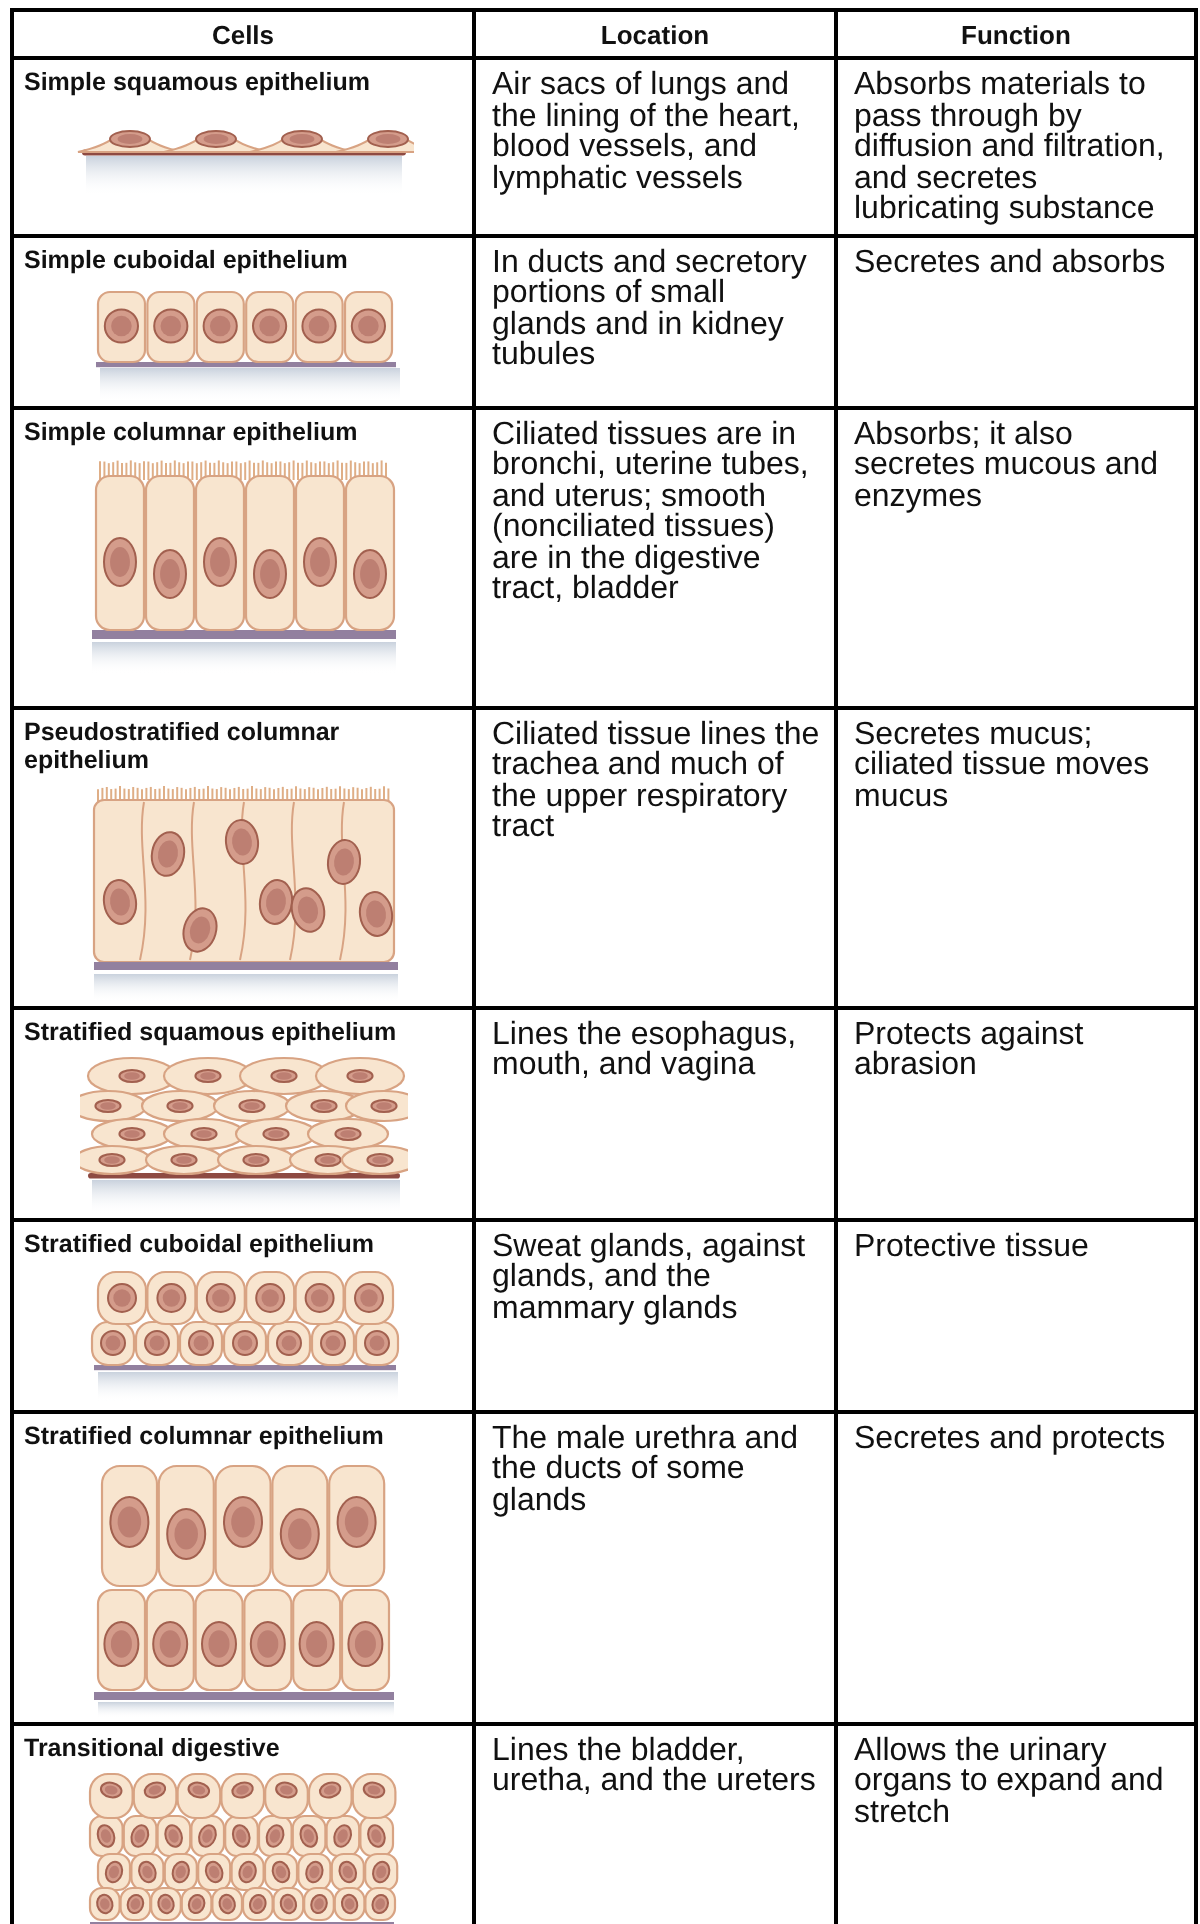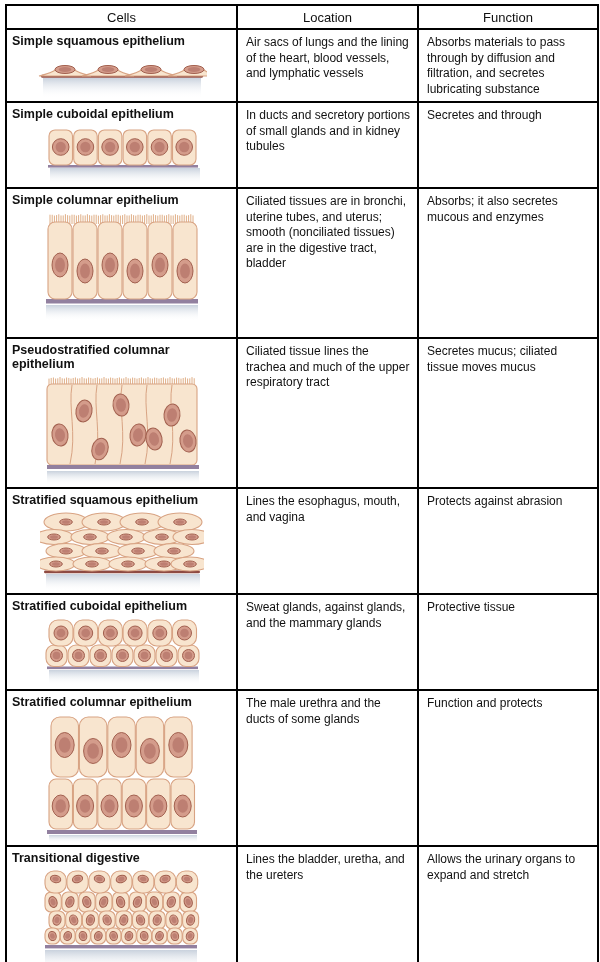--- a/index.html
+++ b/index.html
@@ -23,31 +23,31 @@
     border-collapse: collapse;
     table-layout: fixed;
   }
   .epi-table th, .epi-table td {
     border: 2px solid #000000;
     vertical-align: top;
     box-sizing: border-box;
   }
   .epi-table th {
     font-size: 13px;
-    font-weight: normal;
+    font-weight: bold;
     text-align: center;
     vertical-align: middle;
     height: 24px;
     padding: 2px;
     color: #111;
   }
   td.cells-col { padding: 4px 5px 2px 5px; }
   td.loc-col, td.func-col {
     padding: 5px 6px 4px 8px;
-    font-size: 12px;
+    font-size: 16px;
     line-height: 15.5px;
     color: #111;
   }
   .cell-name {
     font-size: 12.5px;
     font-weight: bold;
     color: #111;
     margin: 0 0 2px 0;
   }
   .illus-wrap {
@@ -154,21 +154,21 @@
                 </g>
                 <rect x="130.5" y="7" width="23.5" height="35" rx="6" fill="#f8e5cf" stroke="#d8a383" stroke-width="1.1"></rect>
                 <g>
                   <ellipse cx="142.2" cy="24" rx="8.3" ry="8.3" fill="#d49c8b" stroke="#a2604f" stroke-width="1"></ellipse>
                   <ellipse cx="142.2" cy="24" rx="5.146000000000001" ry="5.146000000000001" fill="#bd7f72"></ellipse>
                 </g>
               </svg>
       </div>
     </td>
     <td class="loc-col">In ducts and secretory portions of small glands and in kidney tubules</td>
-    <td class="func-col">Secretes and through</td>
+    <td class="func-col">Secretes and absorbs</td>
   </tr>
 
   <tr style="height: 150px;">
     <td class="cells-col">
       <div class="cell-name">Simple columnar epithelium</div>
       <div class="illus-wrap">
         <svg xmlns="http://www.w3.org/2000/svg" width="170" height="112" viewBox="0 0 170 112">
                 <defs>
                   <linearGradient id="grad-2" x1="0" y1="0" x2="0" y2="1">
                     <stop offset="0%" stop-color="#c6cfdb" stop-opacity="0.95"></stop>
@@ -665,21 +665,21 @@
                 </g>
                 <rect x="130" y="68" width="23.5" height="50" rx="7" fill="#f8e5cf" stroke="#d8a383" stroke-width="1.1"></rect>
                 <g>
                   <ellipse cx="141.7" cy="95" rx="8.5" ry="11" fill="#d49c8b" stroke="#a2604f" stroke-width="1"></ellipse>
                   <ellipse cx="141.7" cy="95" rx="5.27" ry="6.82" fill="#bd7f72"></ellipse>
                 </g>
               </svg>
       </div>
     </td>
     <td class="loc-col">The male urethra and the ducts of some glands</td>
-    <td class="func-col">Function and protects</td>
+    <td class="func-col">Secretes and protects</td>
   </tr>
 
   <tr style="height: 127px;">
     <td class="cells-col">
       <div class="cell-name">Transitional digestive</div>
       <div class="illus-wrap">
         <svg xmlns="http://www.w3.org/2000/svg" width="162" height="104" viewBox="0 0 162 104">
                 <defs>
                   <linearGradient id="grad-7" x1="0" y1="0" x2="0" y2="1">
                     <stop offset="0%" stop-color="#c6cfdb" stop-opacity="0.95"></stop>

